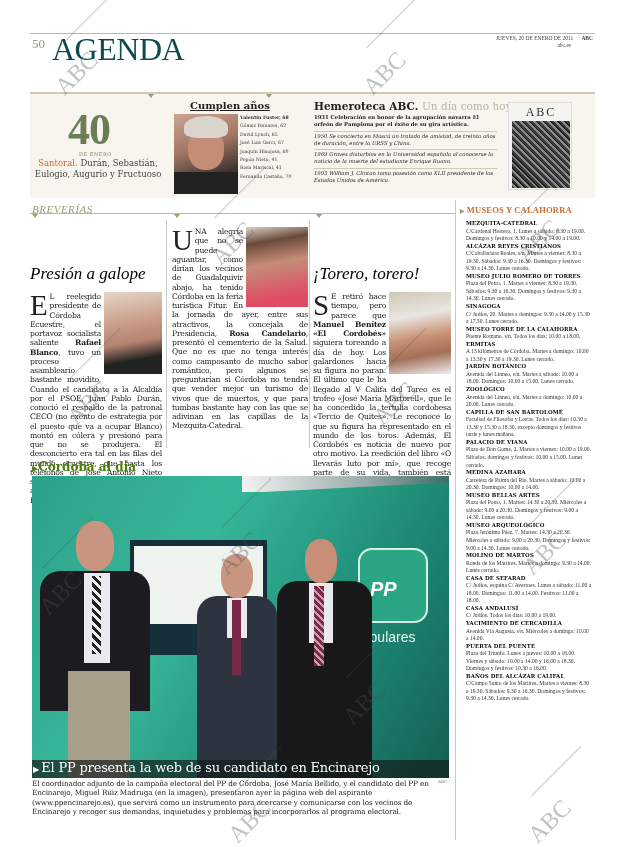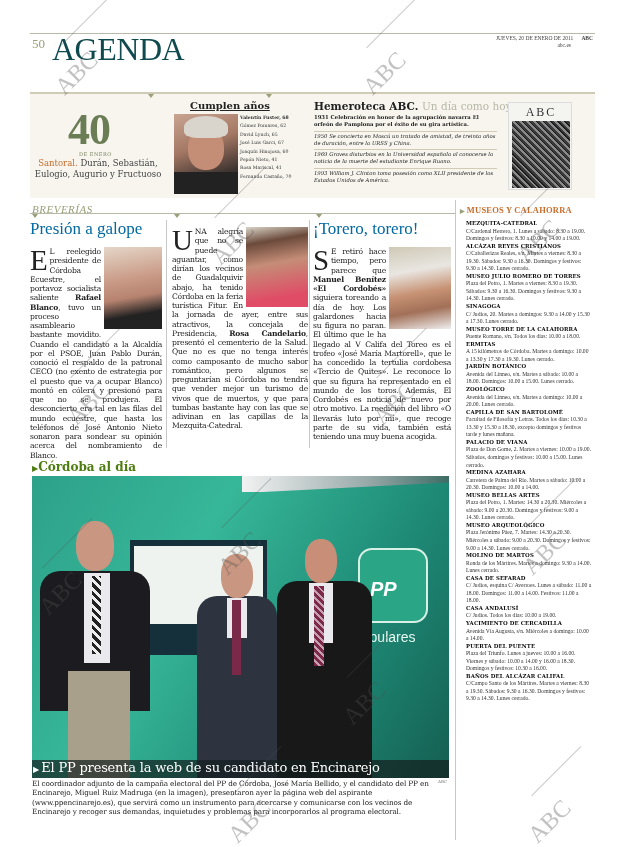--- a/index.html
+++ b/index.html
@@ -39,21 +39,21 @@
   .hem-item:last-child { border-bottom:none; }
   .hem-item.bold { font-weight:bold; }
   .hem-item.it { font-style:italic; }
   .hem-cover { left:508px; top:102px; width:64px; height:88px; background:#f4f4f0; border:1px solid #ddd; overflow:hidden; }
   .hem-cover .logo { position:absolute; left:0; width:64px; top:2px; text-align:center; font-size:12px; font-family:"Liberation Serif", serif; color:#333; letter-spacing:2px; }
   .hem-cover .pic { position:absolute; left:3px; top:18px; width:58px; height:67px; background:repeating-linear-gradient(45deg,#3a3a3a 0 2px,#8a8a8a 2px 4px,#1c1c1c 4px 5px); }
 
   
   .brev-label { left:32px; top:203px; font-size:11px; color:#9aa07a; letter-spacing:0.5px; font-family:"Liberation Serif", serif;font-style:italic; }
   .brev-rule { left:30px; top:213px; width:425px; height:1px; background:#b9b9a8; }
-  .col-head { font-size:17px; color:#0369a1; font-family:"Liberation Serif", serif; }
+  .col-head { font-size:17px; font-style:italic; color:#000000; font-family:"Liberation Serif", serif;margin-top:45px; }
   .body-text { font-size:7.6px; line-height:9.25px; color:#222; text-align:justify; font-family:"DejaVu Serif", serif; letter-spacing:-0.2px; }
   .dropcap { float:left; font-size:29px; line-height:24px; margin:1px 2px 0 0; font-family:"Liberation Serif", serif; }
   .inline-photo { float:right; margin:0 0 2px 3px; }
   .p1 { width:58px; height:82px; background:linear-gradient(170deg,#e5d6c8 0%,#c99a86 40%,#b68370 60%,#222 80%); position:relative; overflow:hidden; }
   .p2 { width:62px; height:80px; background:linear-gradient(170deg,#d9d3c6 0%,#6b4a3b 20%,#c58d77 45%,#e04b66 85%); }
   .p3 { width:62px; height:82px; background:linear-gradient(170deg,#cfc9b6 0%,#e9e6e1 30%,#c79274 55%,#a27058 75%,#efefef 100%); }
 
   .col { top:219px; }
   .col1 { left:30px; width:132px; }
   .col2 { left:172px; width:136px; }

